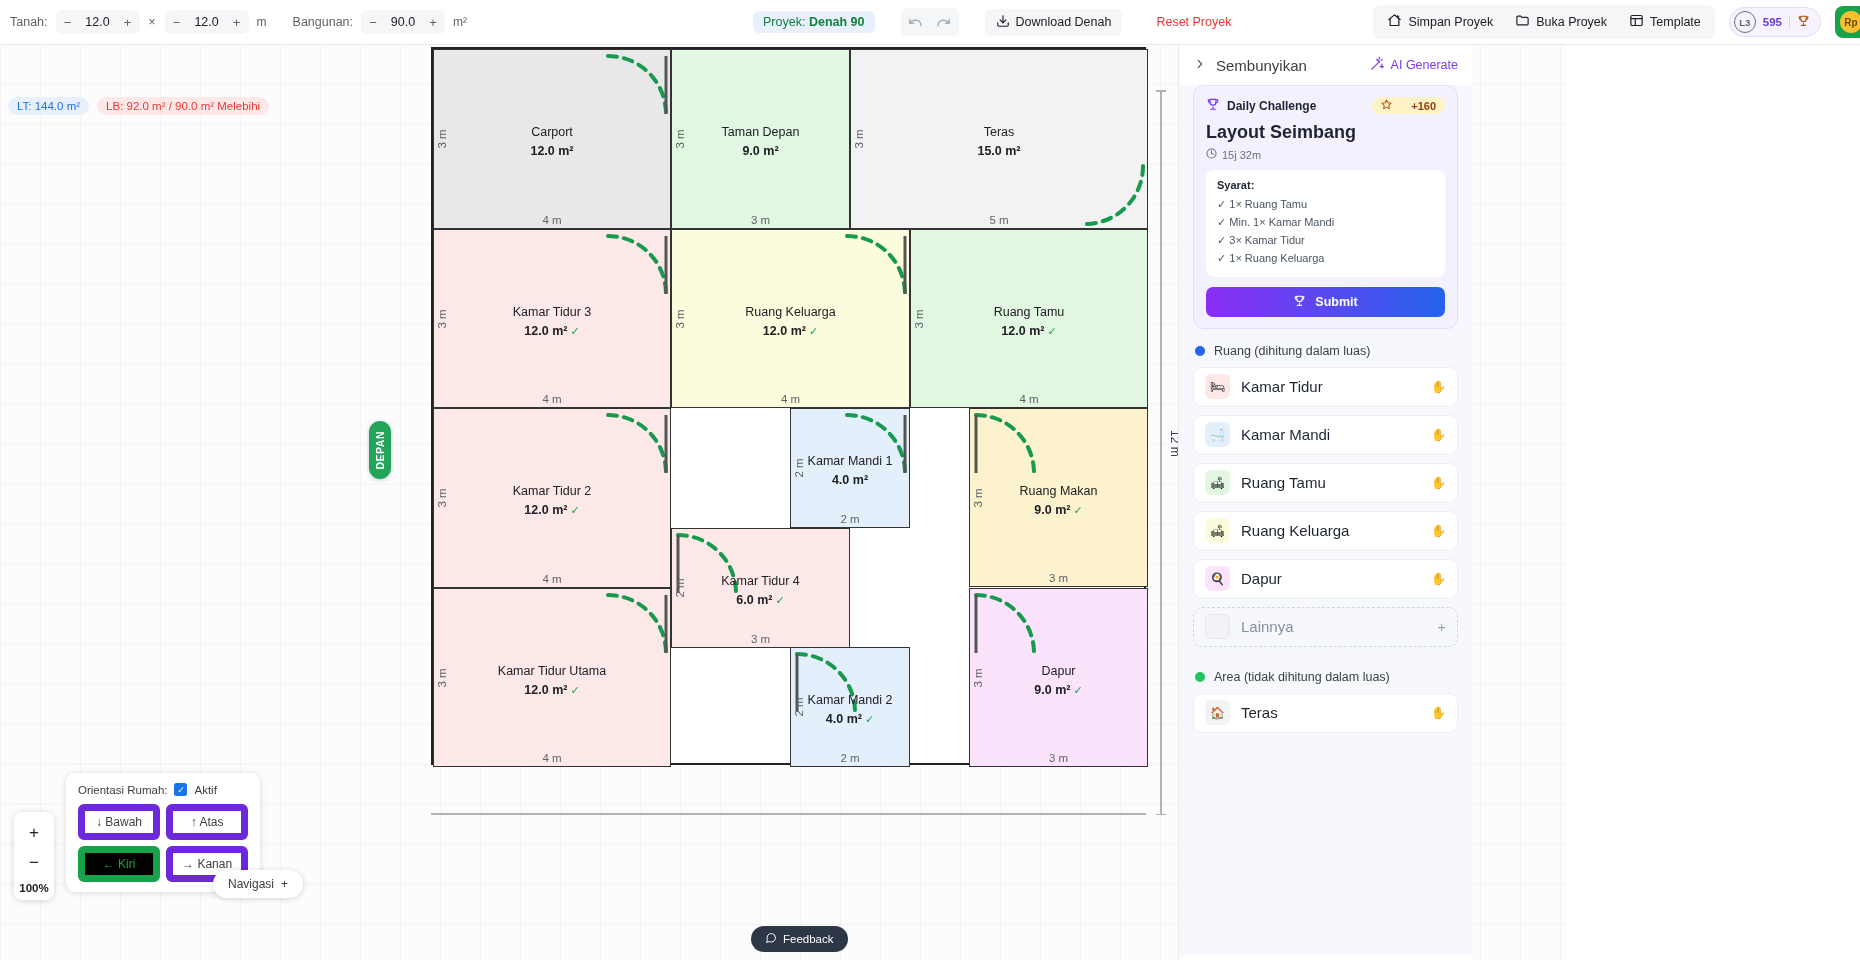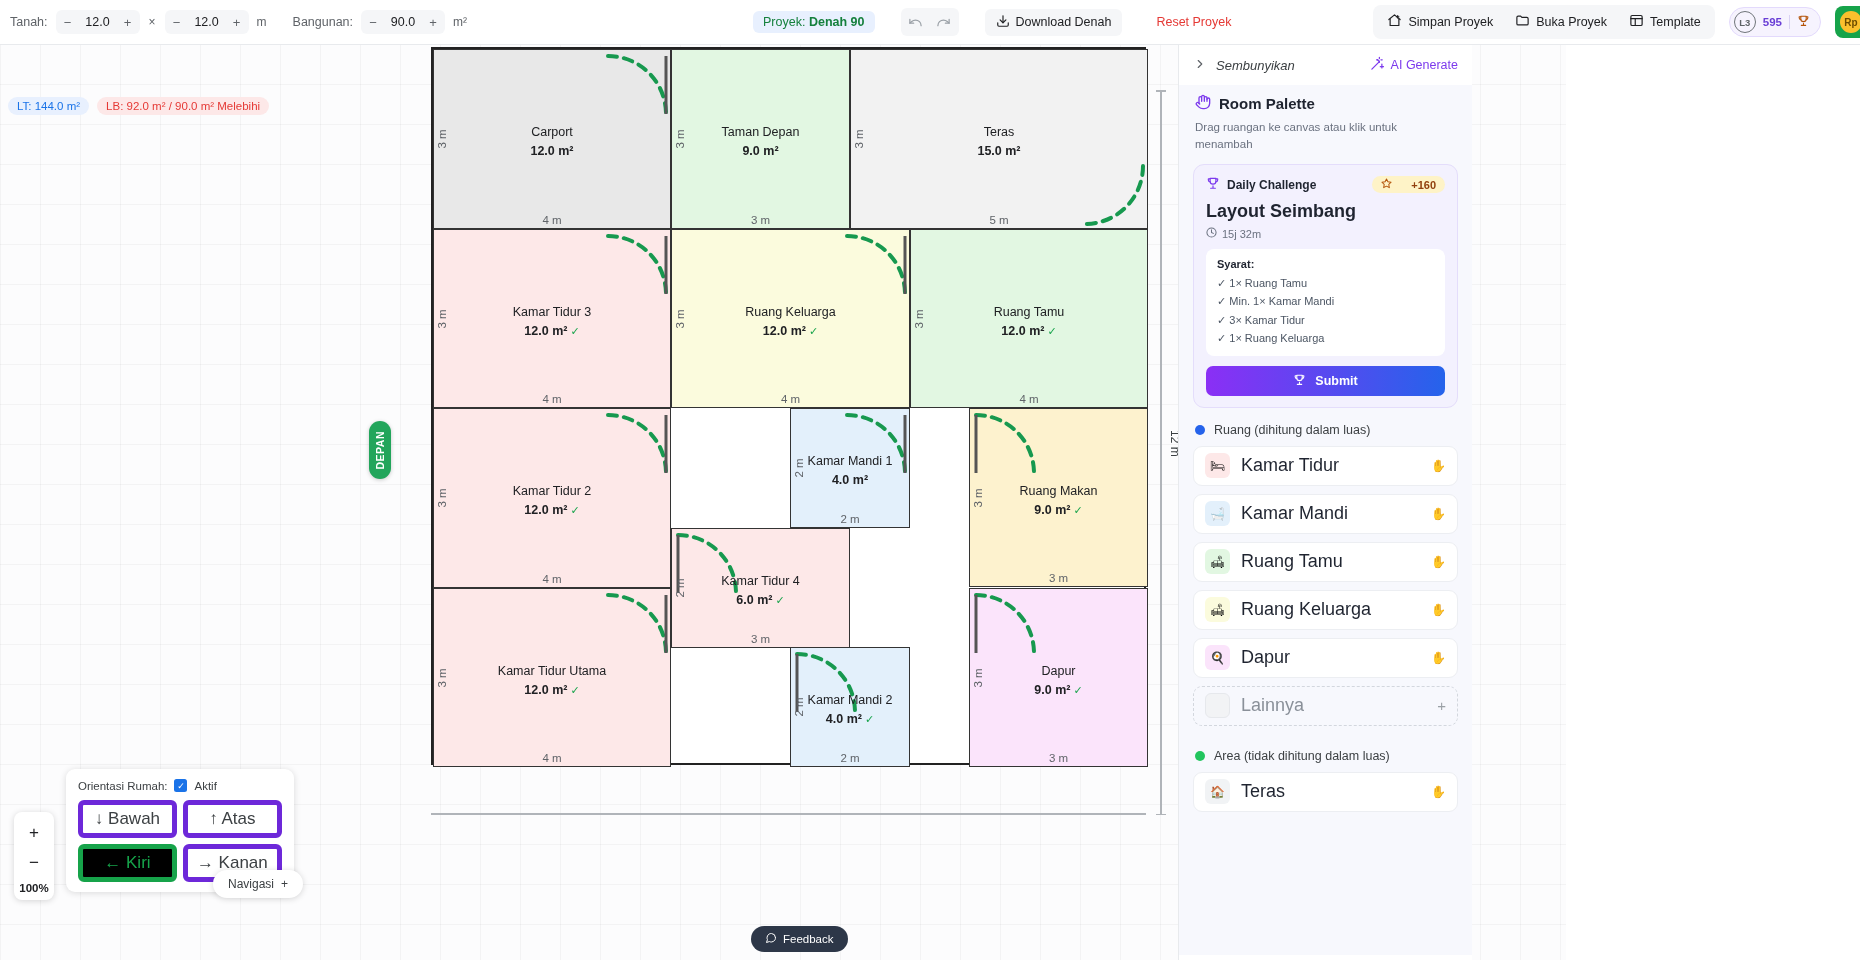--- a/index.html
+++ b/index.html
@@ -166,22 +166,22 @@
     border-radius: 9px; box-shadow: 0 1px 7px rgba(0,0,0,.14);
     padding: 10px 12px; z-index: 25;
   }
   .orient-head { display: flex; align-items: center; gap: 7px; font-size: 11.5px; color: #3c4043; margin-bottom: 8px; }
   .chkbox {
     width: 13px; height: 13px; background: #1a73e8; border-radius: 2.5px;
     display: flex; align-items: center; justify-content: center; color: #fff; font-size: 9px;
   }
   .orient-grid { display: grid; grid-template-columns: 1fr 1fr; gap: 6px; }
   .obtn {
-    border: 5px solid #6d28d9; border-radius: 6px; padding: 4px 9px;
-    font-size: 17px; color: #3c4043; text-align: center; cursor: pointer; background: #fff;
+    border: 7px solid #6d28d9; border-radius: 6px; padding: 4px 9px;
+    font-size: 12px; color: #3c4043; text-align: center; cursor: pointer; background: #fff;
     white-space: nowrap;
   }
   .obtn.active { border-color: #16a34a; color: #16a34a; background: #000000; }
 
   .nav-pill {
     position: absolute; left: 213px; bottom: 62px; background: #fff;
     border-radius: 18px; box-shadow: 0 1px 6px rgba(0,0,0,.16);
     padding: 7px 15px; font-size: 12px; color: #3c4043; cursor: pointer;
     display: flex; align-items: center; gap: 7px; z-index: 25;
   }
@@ -194,21 +194,21 @@
 
   
   .sidebar {
     position: absolute; top: 45px; right: 0; width: 294px; height: 915px;
     background: #fff; border-left: 1px solid #e8eaed; overflow: hidden;
   }
   .sb-top {
     display: flex; align-items: center; justify-content: space-between;
     padding: 11px 14px; background: #fff;
   }
-  .sb-hide { display: flex; align-items: center; gap: 9px; font-size: 13px; color: #3c4043; cursor: pointer; font-style: italic; }
+  .sb-hide { display: flex; align-items: center; gap: 9px; font-size: 15px; color: #3c4043; cursor: pointer; }
   .sb-ai { display: flex; align-items: center; gap: 6px; font-size: 12.5px; color: #7c3aed; cursor: pointer; font-weight: 500; }
   .sb-body { background: #f7f8fd; height: 870px; padding: 0 0 0 0; overflow: hidden; }
   .sb-pal-head { padding: 9px 16px 12px; }
   .sb-pal-title { display: flex; align-items: center; gap: 8px; font-size: 15px; font-weight: 700; color: #1f2430; }
   .sb-pal-sub { font-size: 11.5px; color: #6b7280; margin-top: 6px; line-height: 1.45; }
 
   .challenge {
     margin: 0 14px; background: #f3f1fe; border: 1px solid #e4ddfb;
     border-radius: 11px; padding: 11px 12px;
   }
@@ -233,21 +233,21 @@
   .sec-head { display: flex; align-items: center; gap: 9px; padding: 15px 16px 9px; font-size: 12.5px; color: #3c4043; }
   .dot { width: 10px; height: 10px; border-radius: 50%; flex: 0 0 auto; }
   .pal-item {
     margin: 0 14px 8px; background: #fff; border: 1px solid #eceef2; border-radius: 9px;
     height: 40px; display: flex; align-items: center; padding: 0 11px; gap: 11px; cursor: pointer;
   }
   .pal-ico {
     width: 25px; height: 25px; border-radius: 6px; display: flex; align-items: center;
     justify-content: center; font-size: 12px; flex: 0 0 auto;
   }
-  .pal-name { flex: 1; font-size: 18px; color: #1f2430; }
+  .pal-name { flex: 1; font-size: 15px; color: #1f2430; }
   .grab { color: #c4c8cf; font-size: 12px; }
   .pal-item.dashed {
     border: 1.4px dashed #d3d7de; background: transparent;
   }
   .pal-ico.empty { background: #f2f3f5; border: 1px solid #e6e8ec; }
   .pal-name.muted { color: #8a9099; }
   .plus-ic { color: #9aa0a6; font-size: 15px; }
 </style>
 </head>
 <body>
@@ -557,32 +557,20 @@
               <path d="M15 4V2M15 10V8M12.5 6h-2M19.5 6h-2M3 21l12-12"></path>
               <path d="M12 6l3 3"></path>
               <path d="M19 15v-2M19 19v-2M21.5 17h-2M17.5 17h-1"></path>
             </svg>
         </span>
         <span>AI Generate</span>
       </div>
     </div>
 
     <div class="sb-body">
-      <div class="sb-pal-head">
-        <div class="sb-pal-title">
-          <span>
-            <svg width="16" height="16" viewBox="0 0 24 24" fill="none" stroke="#7c3aed" stroke-width="2" stroke-linecap="round" stroke-linejoin="round">
-                <path d="M18 11V6a2 2 0 0 0-4 0v5M14 10V4a2 2 0 0 0-4 0v7M10 10.5V6a2 2 0 0 0-4 0v8"></path>
-                <path d="M18 8a2 2 0 1 1 4 0v6a8 8 0 0 1-8 8h-2c-2.8 0-4.5-.86-5.99-2.34l-3.6-3.6a2 2 0 0 1 2.83-2.82L7 15"></path>
-              </svg>
-          </span>
-          <span>Room Palette</span>
-        </div>
-        <div class="sb-pal-sub">Drag ruangan ke canvas atau klik untuk menambah</div>
-      </div>
 
       <div class="challenge">
         <div class="ch-row1">
           <div class="ch-title">
             <span>
               <svg width="14" height="14" viewBox="0 0 24 24" fill="none" stroke="#7c3aed" stroke-width="2" stroke-linecap="round" stroke-linejoin="round">
                   <path d="M8 21h8M12 17v4M7 4h10v5a5 5 0 0 1-10 0z"></path>
                   <path d="M17 5h3v2a3 3 0 0 1-3 3M7 5H4v2a3 3 0 0 0 3 3"></path>
                 </svg>
             </span>

